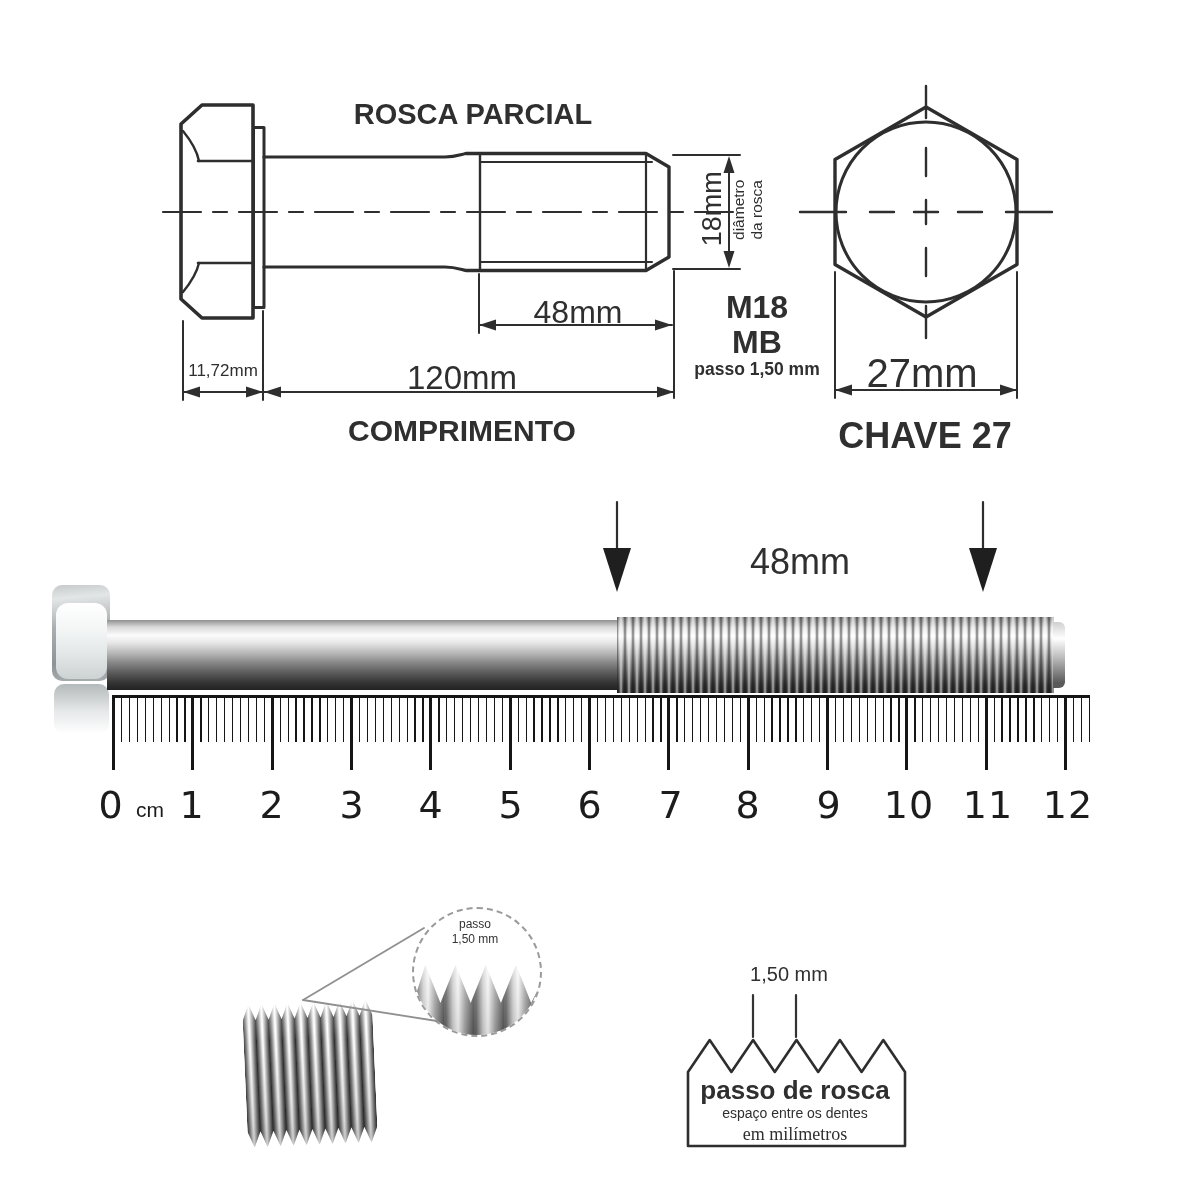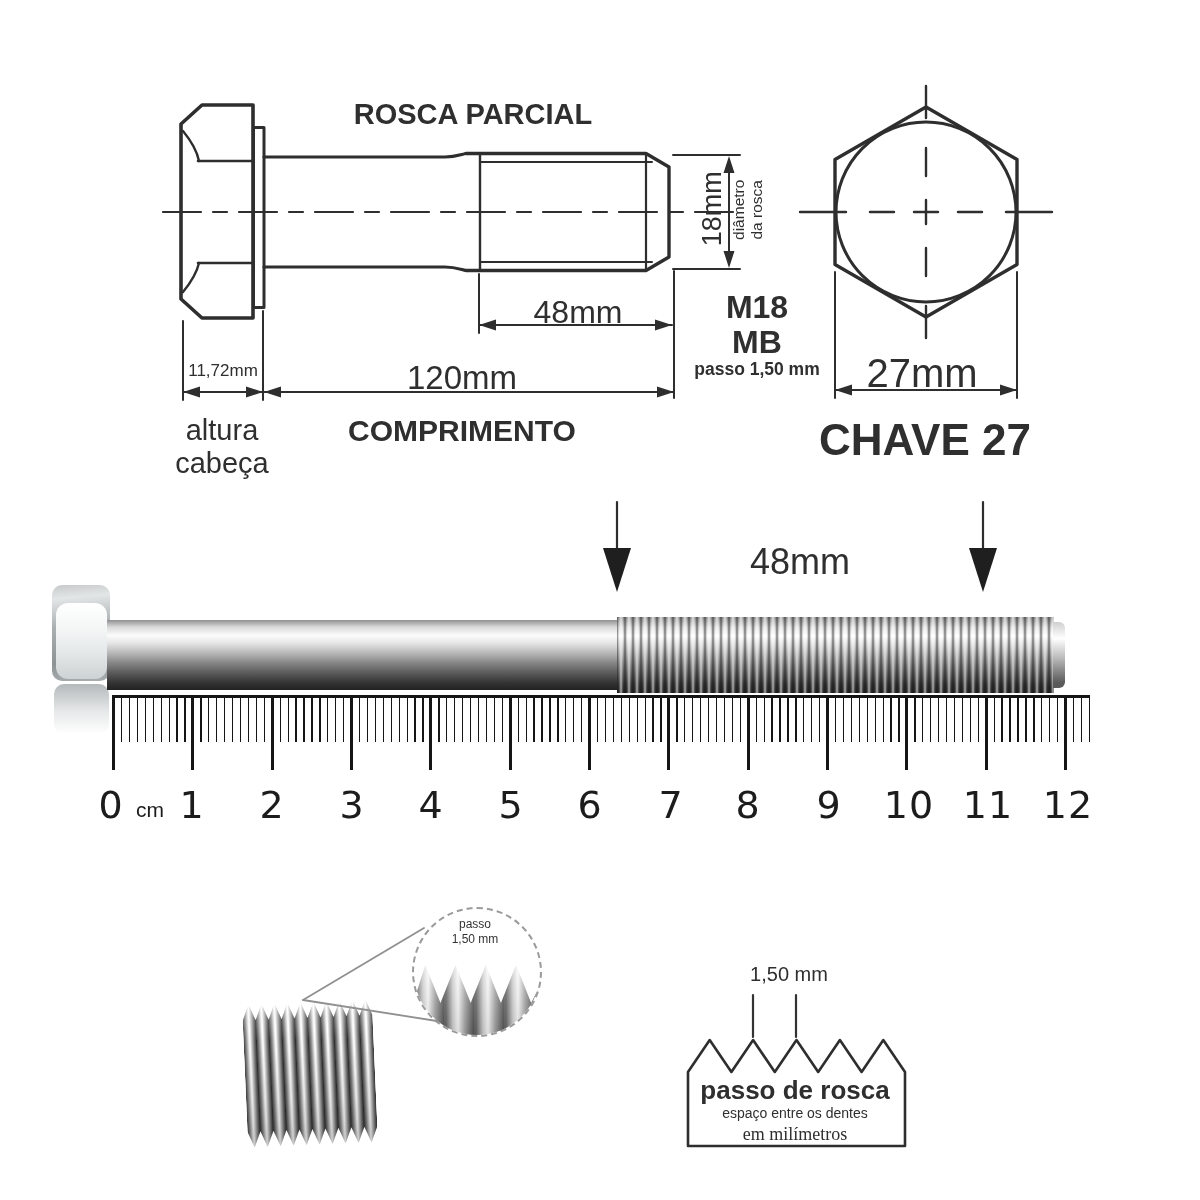--- a/index.html
+++ b/index.html
@@ -173,29 +173,28 @@
 
   <div class="txt-layer">
     <div class="t b" style="left:323px;top:91px;width:300px;font-size:29px;margin-top:8px;">ROSCA PARCIAL</div>
 
     <div class="t rot" style="left:653px;top:194px;width:120px;font-size:27px;">18mm</div>
     <div class="t rot" style="left:693px;top:192px;width:110px;font-size:15.5px;line-height:1.15;"><span>diâmetro</span><br><span>da rosca</span></div>
 
     <div class="t" style="left:508px;top:295px;width:140px;font-size:32px;">48mm</div>
     <div class="t" style="left:382px;top:360px;width:160px;font-size:33px;">120mm</div>
     <div class="t" style="left:153px;top:362px;width:140px;font-size:17px;">11,72mm</div>
-    <div class="t" style="left:142px;top:414px;width:160px;font-size:29px;line-height:1.14;"><span>altura</span><br><span>cabeça</span></div>
     <div class="t b" style="left:332px;top:414px;width:260px;font-size:30px;">COMPRIMENTO</div>
 
     <div class="t b" style="left:687px;top:290px;width:140px;font-size:32px;">M18</div>
     <div class="t b" style="left:687px;top:325px;width:140px;font-size:32px;">MB</div>
     <div class="t b" style="left:677px;top:360px;width:160px;font-size:17.5px;">passo 1,50 mm</div>
 
     <div class="t" style="left:842px;top:351px;width:160px;font-size:40px;">27mm</div>
-    <div class="t b" style="left:795px;top:416px;width:260px;font-size:44px;">CHAVE 27</div>
+    <div class="t b" style="left:795px;top:416px;width:260px;font-size:36px;">CHAVE 27</div>
 
     <div class="t" style="left:720px;top:542px;width:160px;font-size:36px;">48mm</div>
 
     <div class="t" style="left:709px;top:963px;width:160px;font-size:20px;">1,50 mm</div>
     <div class="t b" style="left:675px;top:1076px;width:240px;font-size:26px;">passo de rosca</div>
     <div class="t" style="left:675px;top:1106px;width:240px;font-size:14px;">espaço entre os dentes</div>
     <div class="t" style="left:675px;top:1125px;width:240px;font-size:18px;font-family:Liberation Serif, serif;">em milímetros</div>
   </div>
 
 </div>

